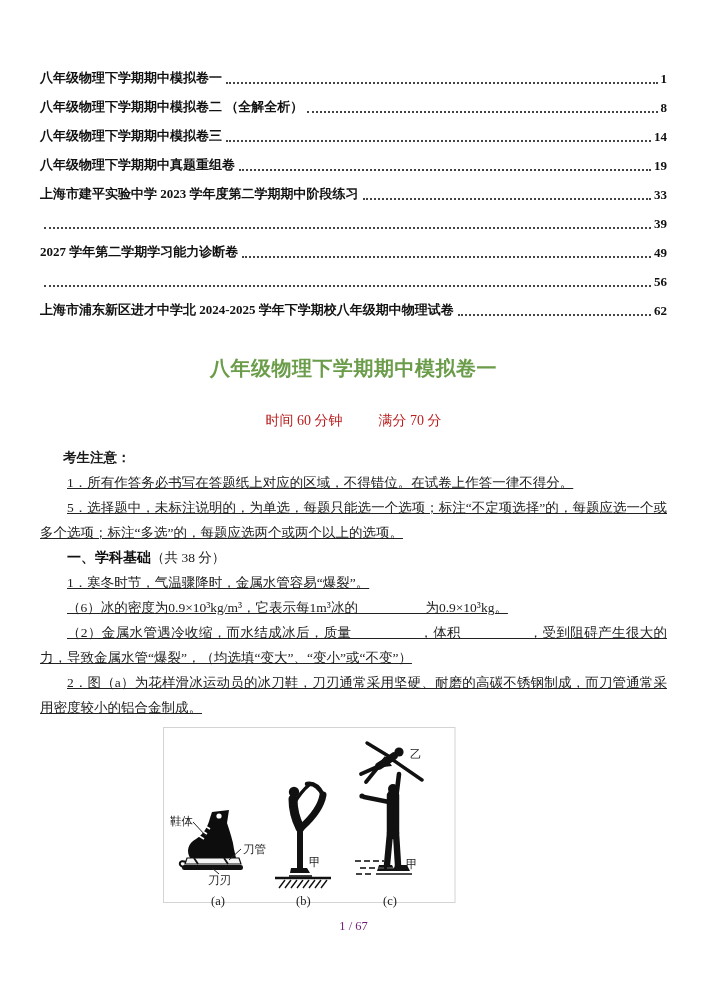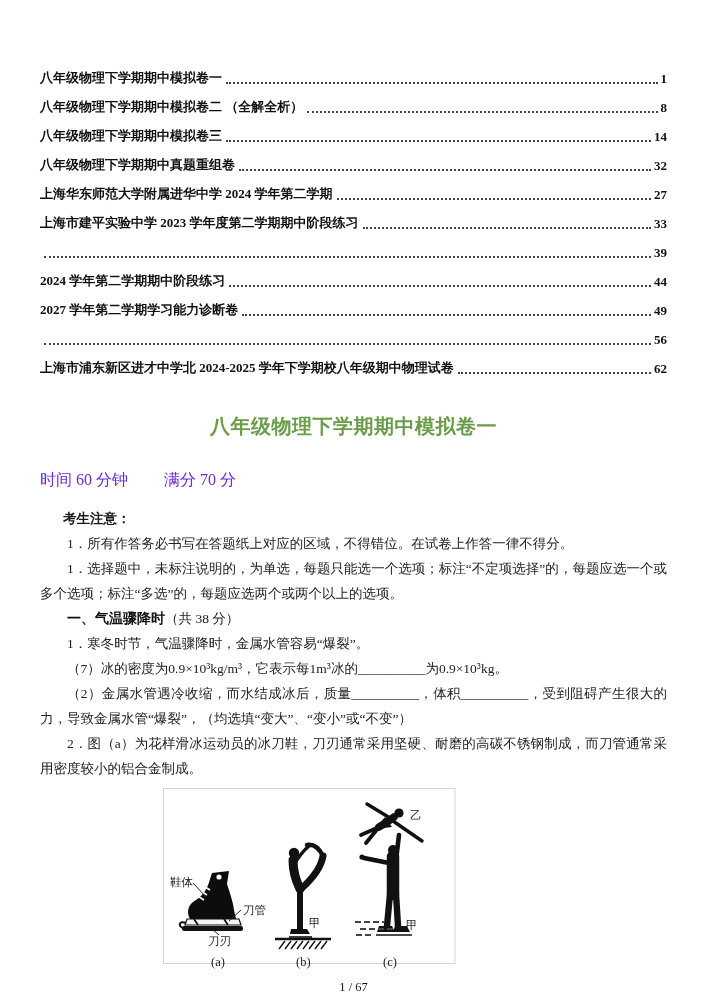--- a/index.html
+++ b/index.html
@@ -40,41 +40,42 @@
   .exam-title {
     margin: 36px 0 0 0;
     text-align: center;
     font-family: "Liberation Sans", sans-serif;
     font-size: 20px;
     font-weight: 700;
     letter-spacing: 0.5px;
   }
   .exam-meta {
     margin-top: 30px;
-    text-align: left;
-    font-size: 16px;
-    color: #6d28d9;
+    text-align: center;
+    font-size: 14px;
+    color: #b91c1c;
   }
   .exam-meta .gap { display: inline-block; width: 36px; }
 
   
   .notice-head {
     margin: 15px 0 0 0;
     font-size: 13.5px;
     font-weight: 700;
     text-indent: 1.7em;
     line-height: 25px;
   }
   .body-para {
     margin: 0;
     font-size: 13.5px;
     line-height: 25px;
     text-indent: 2em;
     text-align: justify;
     color: #222;
+    text-decoration: underline;
   }
   .section-head {
     margin: 0;
     font-size: 13.5px;
     line-height: 25px;
     text-indent: 2em;
   }
   .section-head b {
     font-family: "Liberation Sans", sans-serif;
     font-size: 14px;
@@ -89,21 +90,21 @@
     width: 295px;
     height: 183px;
   }
   .figure-wrap svg { display: block; }
 
   
   .footer {
     margin-top: 11px;
     text-align: center;
     font-size: 12.5px;
-    color: #0f172a;
+    color: #701a75;
   }
 </style>
 </head>
 <body>
 
 <div class="page">
 
   <nav class="toc">
 
       <div class="toc-row">
@@ -120,45 +121,35 @@
 
       <div class="toc-row">
         <span class="toc-title">八年级物理下学期期中模拟卷三</span>
         <span class="toc-dots"></span>
         <span class="toc-page">14</span>
       </div>
 
       <div class="toc-row">
         <span class="toc-title">八年级物理下学期期中真题重组卷</span>
         <span class="toc-dots"></span>
-        <span class="toc-page">32</span>
-      </div>
-
-      <div class="toc-row">
-        <span class="toc-title">上海华东师范大学附属进华中学 2024 学年第二学期</span>
-        <span class="toc-dots"></span>
-        <span class="toc-page">27</span>
-      </div>
+        <span class="toc-page">19</span>
+      </div>
+
 
       <div class="toc-row">
         <span class="toc-title">上海市建平实验中学 2023 学年度第二学期期中阶段练习</span>
         <span class="toc-dots"></span>
         <span class="toc-page">33</span>
       </div>
 
       <div class="toc-row">
         <span class="toc-dots"></span>
         <span class="toc-page">39</span>
       </div>
 
-      <div class="toc-row">
-        <span class="toc-title">2024 学年第二学期期中阶段练习</span>
-        <span class="toc-dots"></span>
-        <span class="toc-page">44</span>
-      </div>
 
       <div class="toc-row">
         <span class="toc-title">2027 学年第二学期学习能力诊断卷</span>
         <span class="toc-dots"></span>
         <span class="toc-page">49</span>
       </div>
 
       <div class="toc-row">
         <span class="toc-dots"></span>
         <span class="toc-page">56</span>
@@ -172,28 +163,28 @@
     </nav>
 
   <h1 class="exam-title" id="exam-title" style="color: rgb(106, 156, 73);">八年级物理下学期期中模拟卷一</h1>
 
   <div class="exam-meta">
     <span>时间 60 分钟</span><span class="gap"></span><span>满分 70 分</span>
   </div>
 
   <p class="notice-head">考生注意：</p>
   <p class="body-para">1．所有作答务必书写在答题纸上对应的区域，不得错位。在试卷上作答一律不得分。</p>
-  <p class="body-para">1．选择题中，未标注说明的，为单选，每题只能选一个选项；标注“不定项选择”的，每题应选一个或多个选项；标注“多选”的，每题应选两个或两个以上的选项。</p>
+  <p class="body-para">5．选择题中，未标注说明的，为单选，每题只能选一个选项；标注“不定项选择”的，每题应选一个或多个选项；标注“多选”的，每题应选两个或两个以上的选项。</p>
 
   <p class="section-head">
-    <b>一、气温骤降时</b><span>（共 38 分）</span>
+    <b>一、学科基础</b><span>（共 38 分）</span>
   </p>
 
   <p class="body-para">1．寒冬时节，气温骤降时，金属水管容易“爆裂”。</p>
-  <p class="body-para">（7）冰的密度为0.9×10³kg/m³，它表示每1m³冰的__________为0.9×10³kg。</p>
+  <p class="body-para">（6）冰的密度为0.9×10³kg/m³，它表示每1m³冰的__________为0.9×10³kg。</p>
   <p class="body-para">（2）金属水管遇冷收缩，而水结成冰后，质量__________，体积__________，受到阻碍产生很大的力，导致金属水管“爆裂”，（均选填“变大”、“变小”或“不变”）</p>
 
   <p class="body-para">2．图（a）为花样滑冰运动员的冰刀鞋，刀刃通常采用坚硬、耐磨的高碳不锈钢制成，而刀管通常采用密度较小的铝合金制成。</p>
 
   <div class="figure-wrap">
     <svg width="295" height="183" viewBox="0 0 295 183" xmlns="http://www.w3.org/2000/svg">
 
       <rect x="0.5" y="2.5" width="291.5" height="175" fill="none" stroke="#d4d4d4" stroke-width="1"></rect>
 
       <g>

